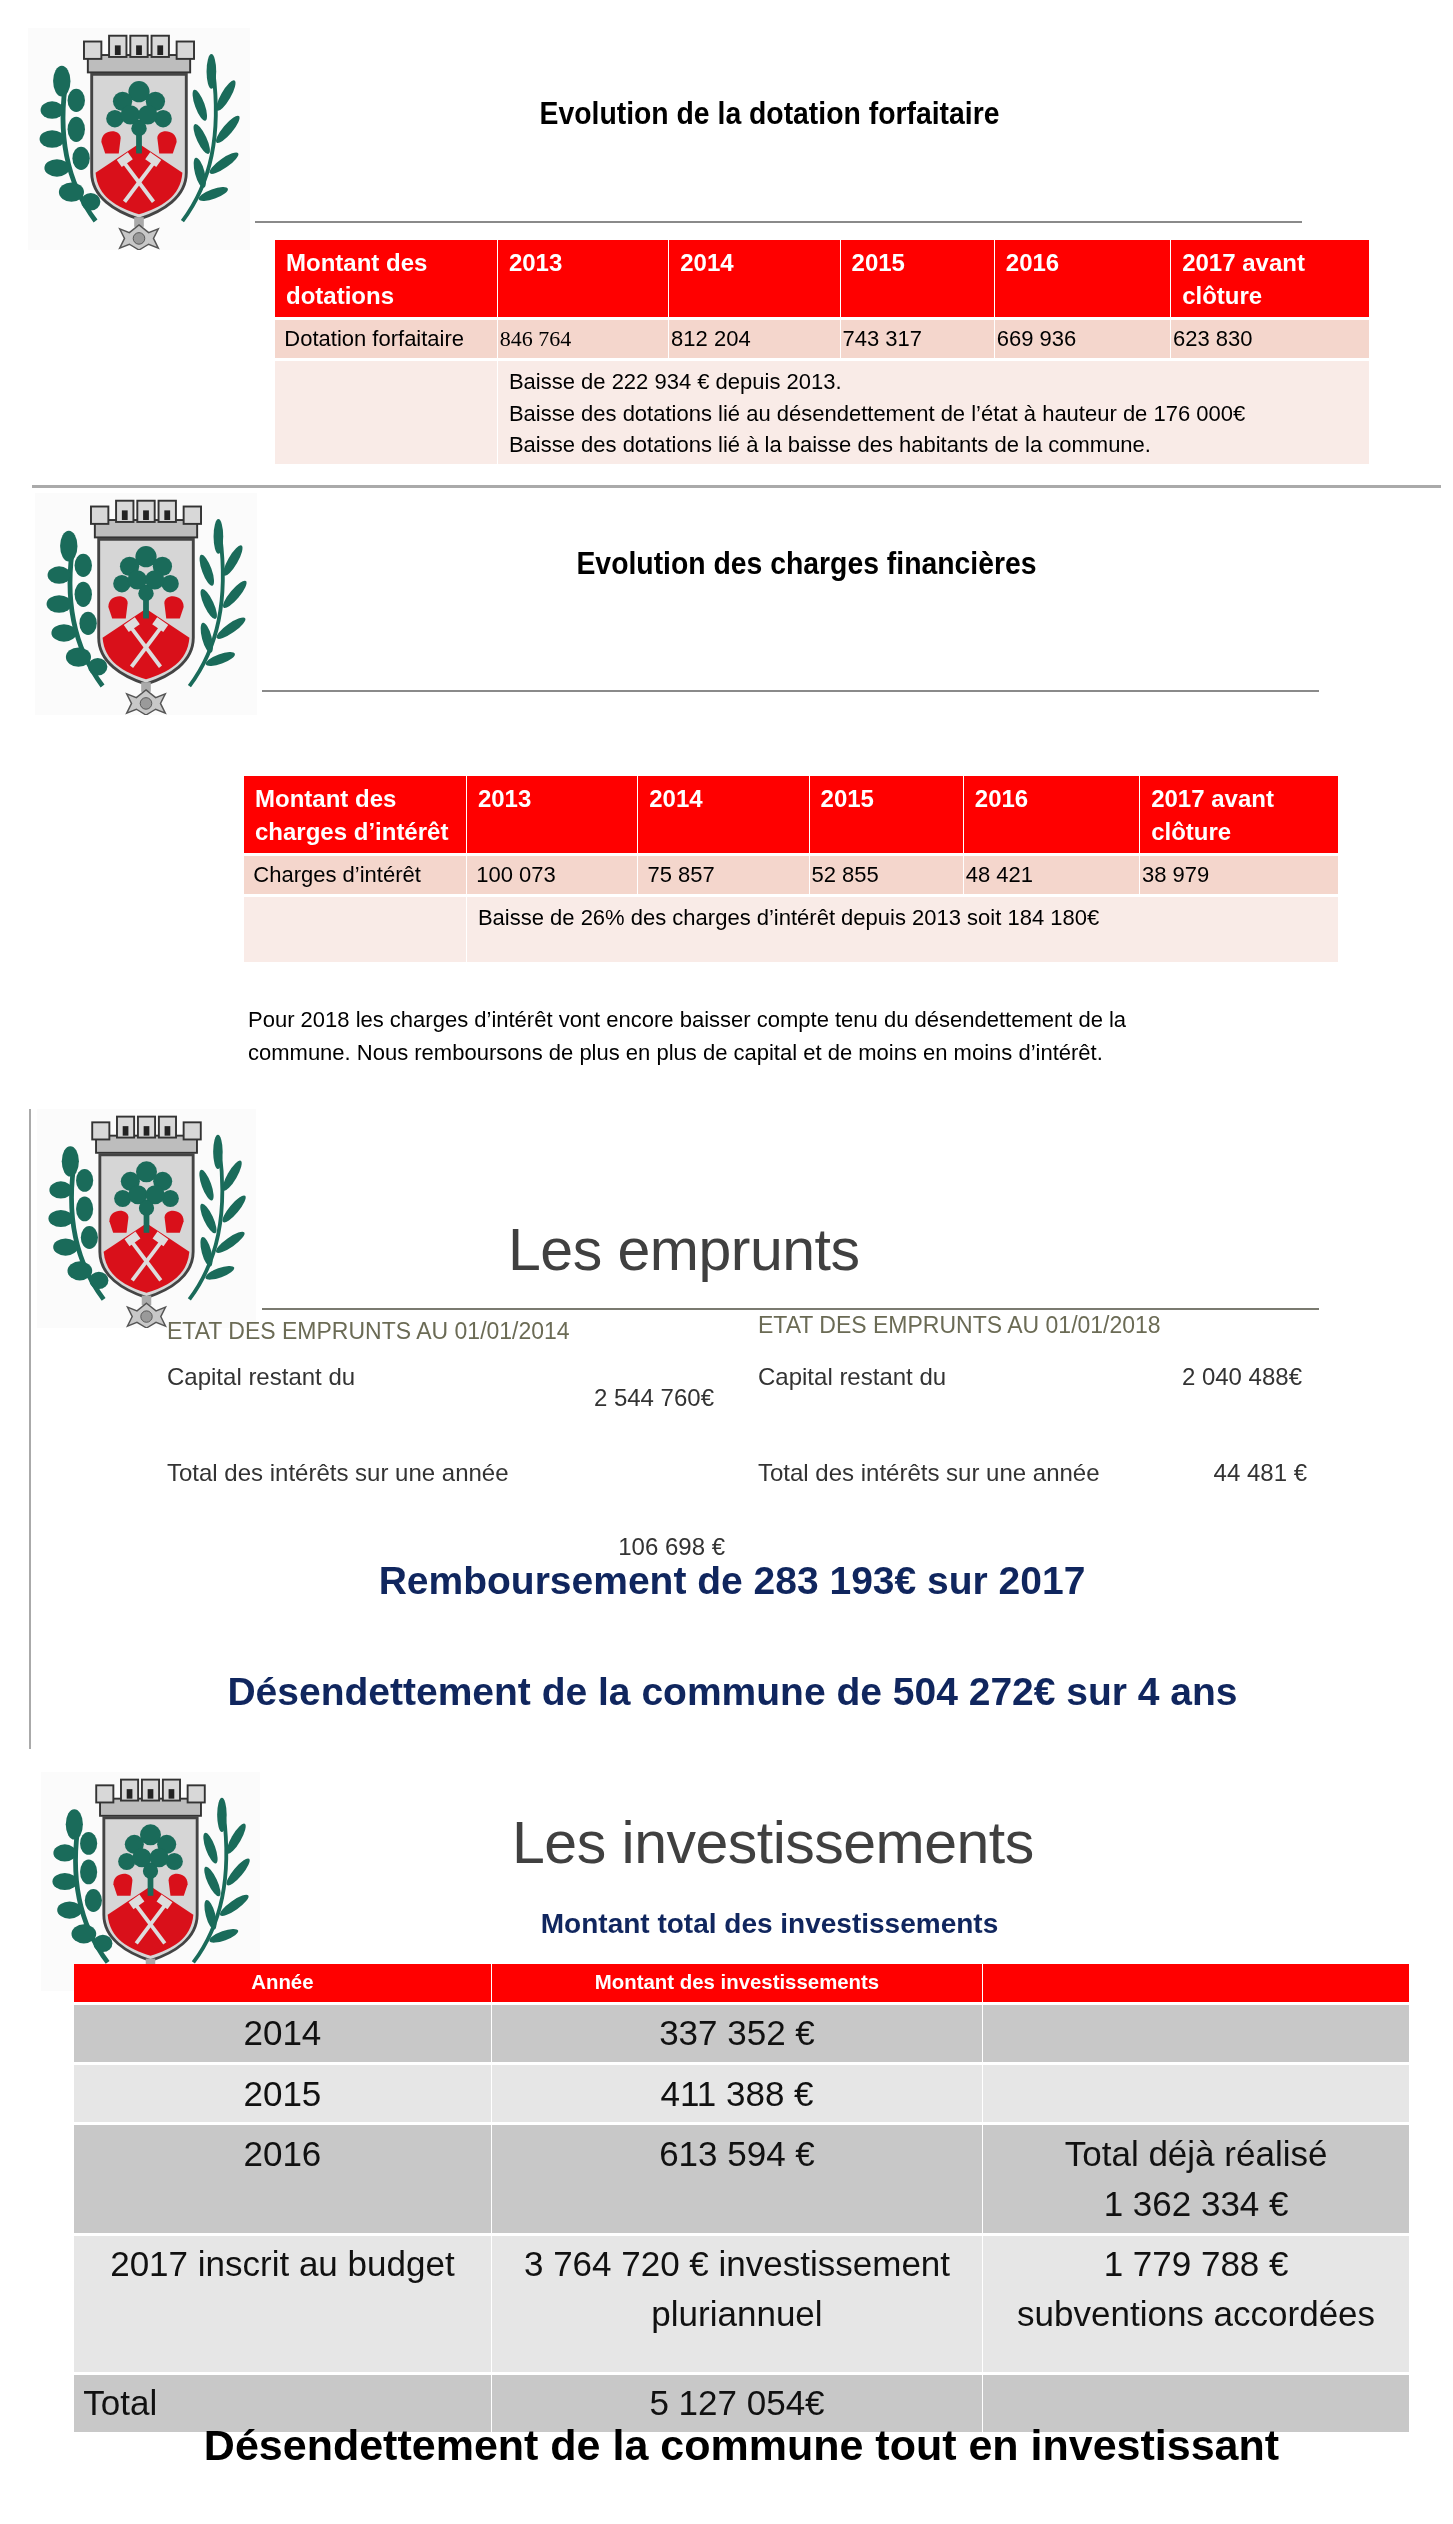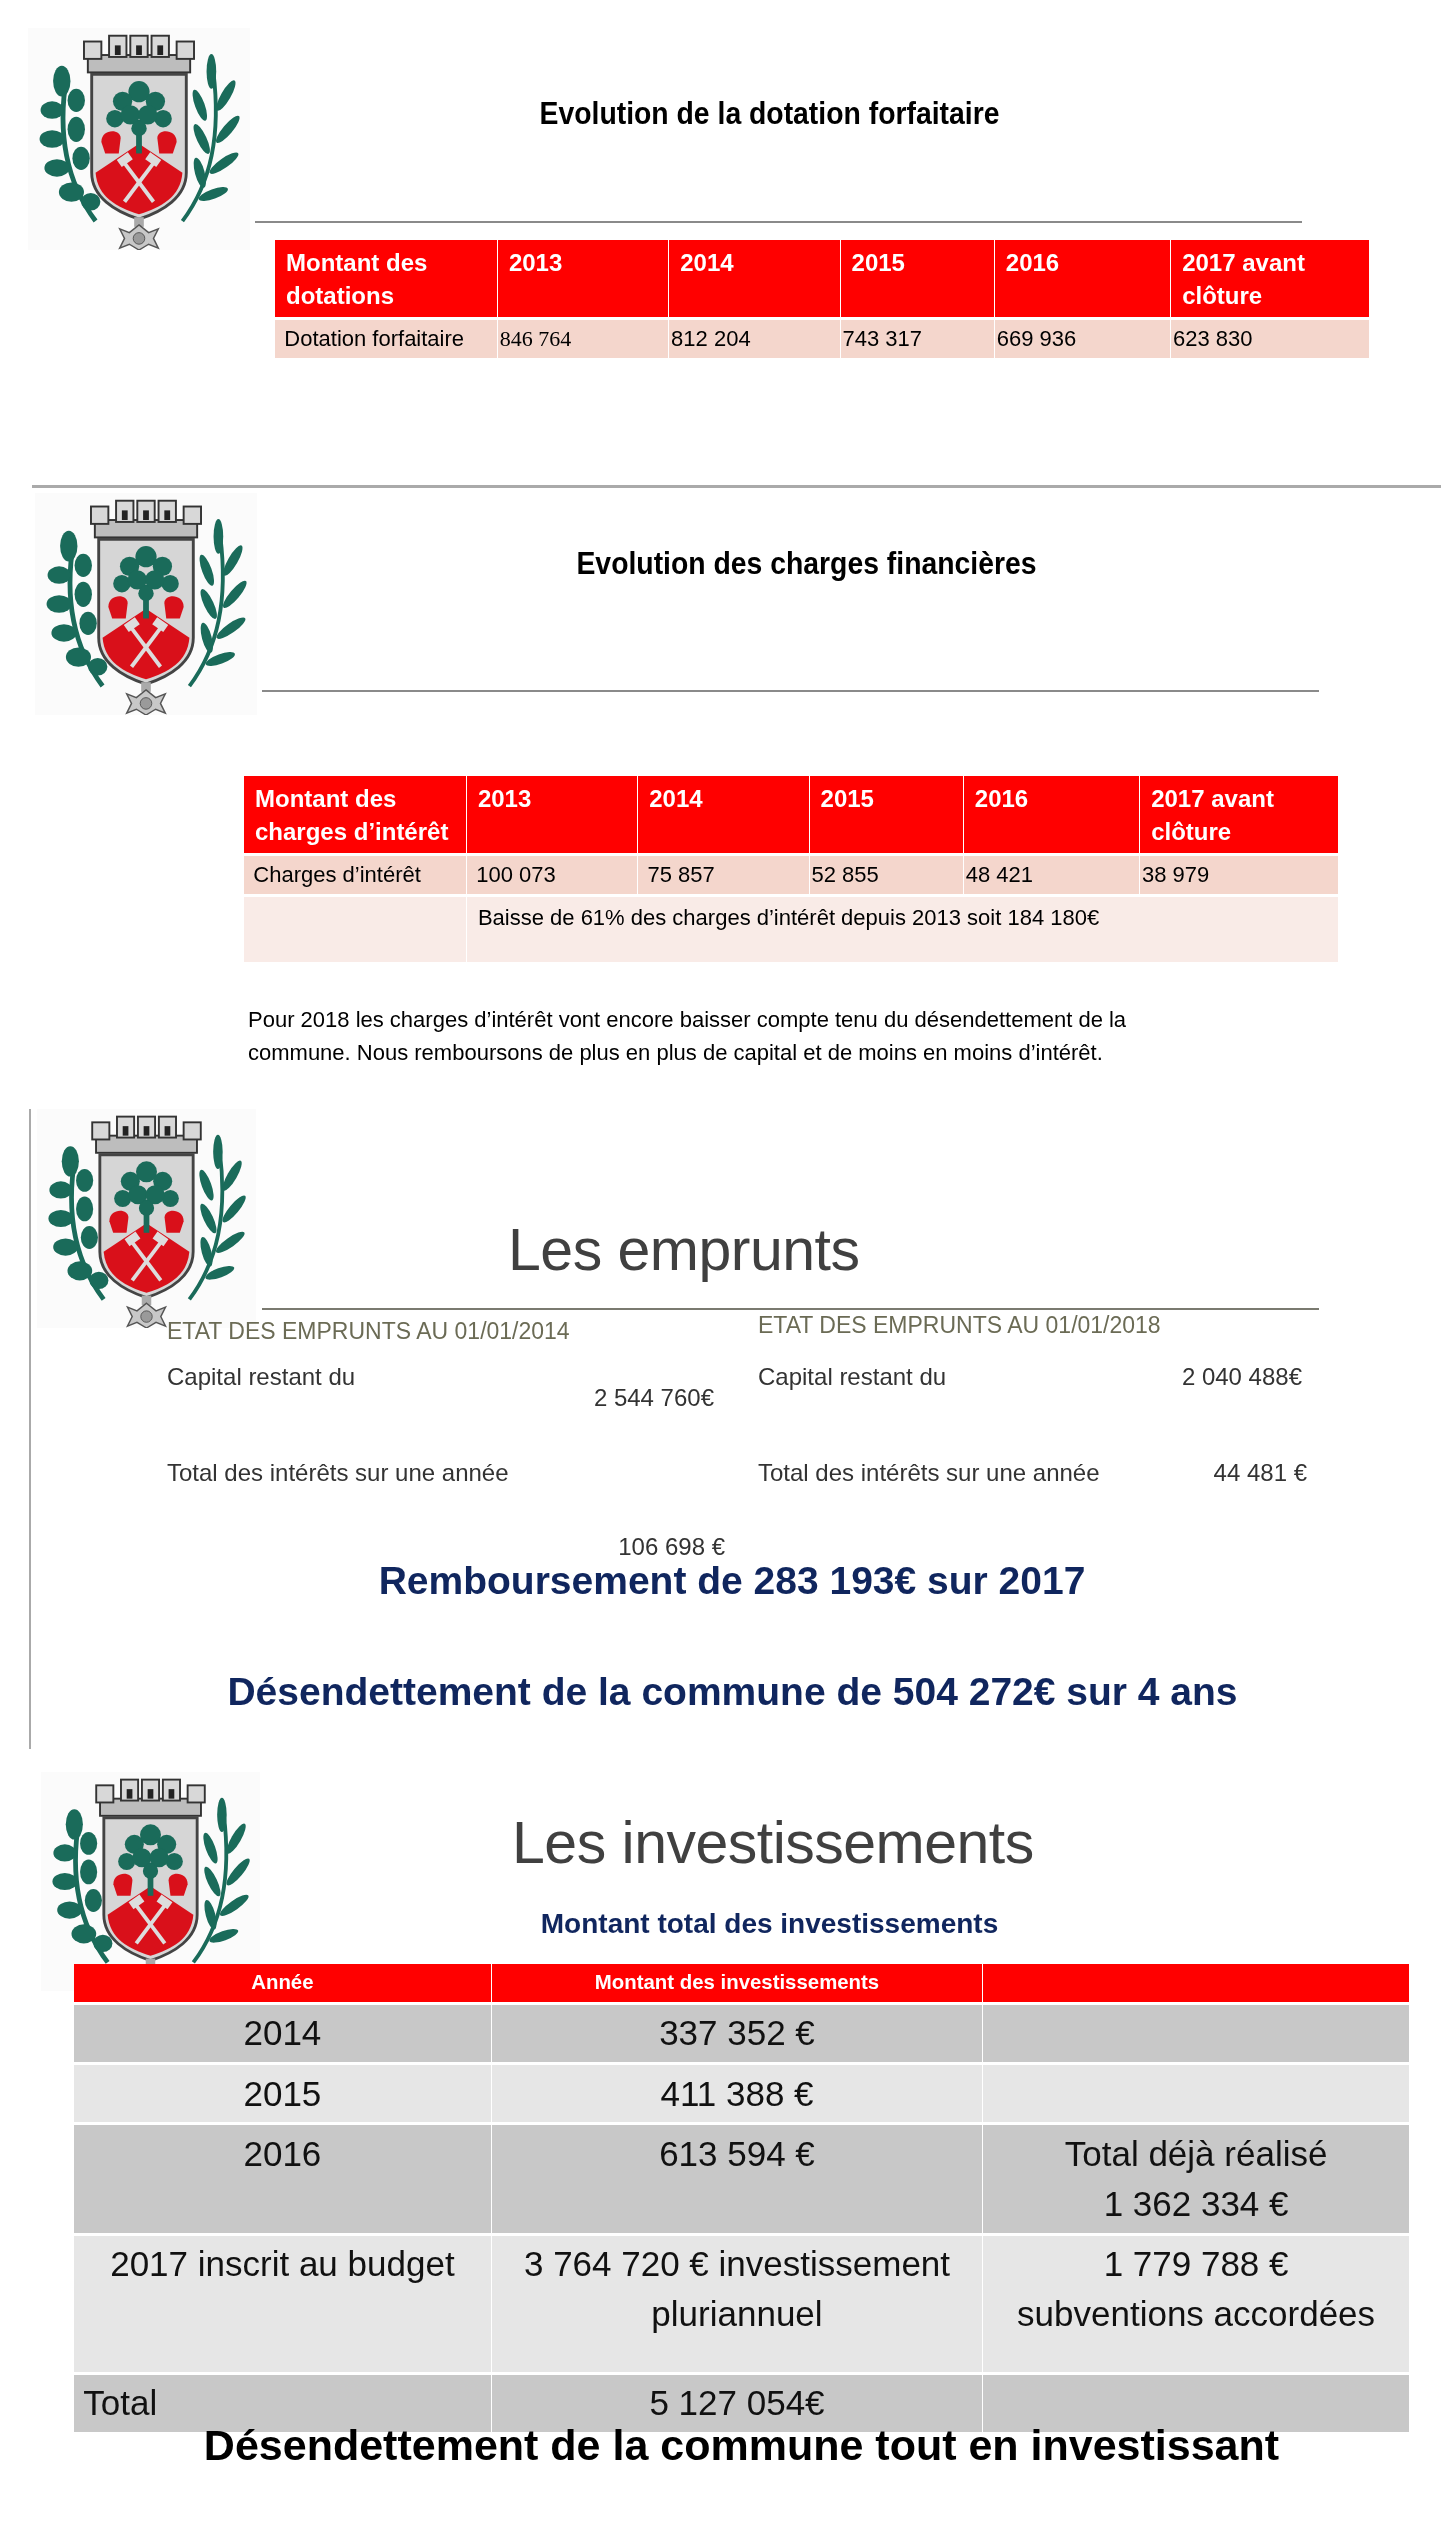--- a/index.html
+++ b/index.html
@@ -167,20 +167,28 @@
     <th>2017 avant clôture</th>
   </tr>
   <tr class="r1">
     <td style="padding-left:9.3px;">Dotation forfaitaire</td>
     <td style="padding-left:1.9px;font-family:Liberation Serif, serif;">846 764</td>
     <td style="padding-left:1.9px;">812 204</td>
     <td style="padding-left:1.9px;">743 317</td>
     <td style="padding-left:1.9px;">669 936</td>
     <td style="padding-left:1.9px;">623 830</td>
   </tr>
+  <tr class="r2" style="height:104px;">
+    <td></td>
+    <td colspan="5" class="note" style="padding-left:11px;">
+      <div>Baisse de 222 934 € depuis 2013.</div>
+      <div>Baisse des dotations lié au désendettement de l’état à hauteur de 176 000€</div>
+      <div>Baisse des dotations lié à la baisse des habitants de la commune.</div>
+    </td>
+  </tr>
 </tbody>
   </table>
 
 <div class="hr" style="left:31.5px;top:485px;width:1409px;height:2.8px;background:#aaaaaa;"></div>
 
 <div class="crest" style="left:35px;top:493px;width:222px;height:222px;">
   <svg viewBox="0 0 240 240" width="222" height="222">
       <use href="#crest-sym"></use>
     </svg>
 </div>
@@ -208,21 +216,21 @@
   <tr class="r1">
     <td style="padding-left:9.3px;">Charges d’intérêt</td>
     <td style="padding-left:9.3px;">100 073</td>
     <td style="padding-left:9.3px;">75 857</td>
     <td style="padding-left:1.9px;">52 855</td>
     <td style="padding-left:1.9px;">48 421</td>
     <td style="padding-left:1.9px;">38 979</td>
   </tr>
   <tr class="r2" style="height:67px;">
     <td></td>
-    <td colspan="5" class="note" style="padding-left:11px;">Baisse de 61% des charges d’intérêt depuis 2013 soit  184 180€</td>
+    <td colspan="5" class="note" style="padding-left:11px;">Baisse de 26% des charges d’intérêt depuis 2013 soit  184 180€</td>
   </tr>
 </tbody>
   </table>
 
 <div class="para" style="left:248px;top:1003px;width:1075px;">
   <div>Pour 2018 les charges d’intérêt vont encore baisser compte tenu du désendettement de la</div>
   <div>commune. Nous remboursons de plus en plus de capital et de moins en moins d’intérêt.</div>
 </div>
 
 <div class="vline" style="left:29px;top:1109px;height:640px;"></div>

